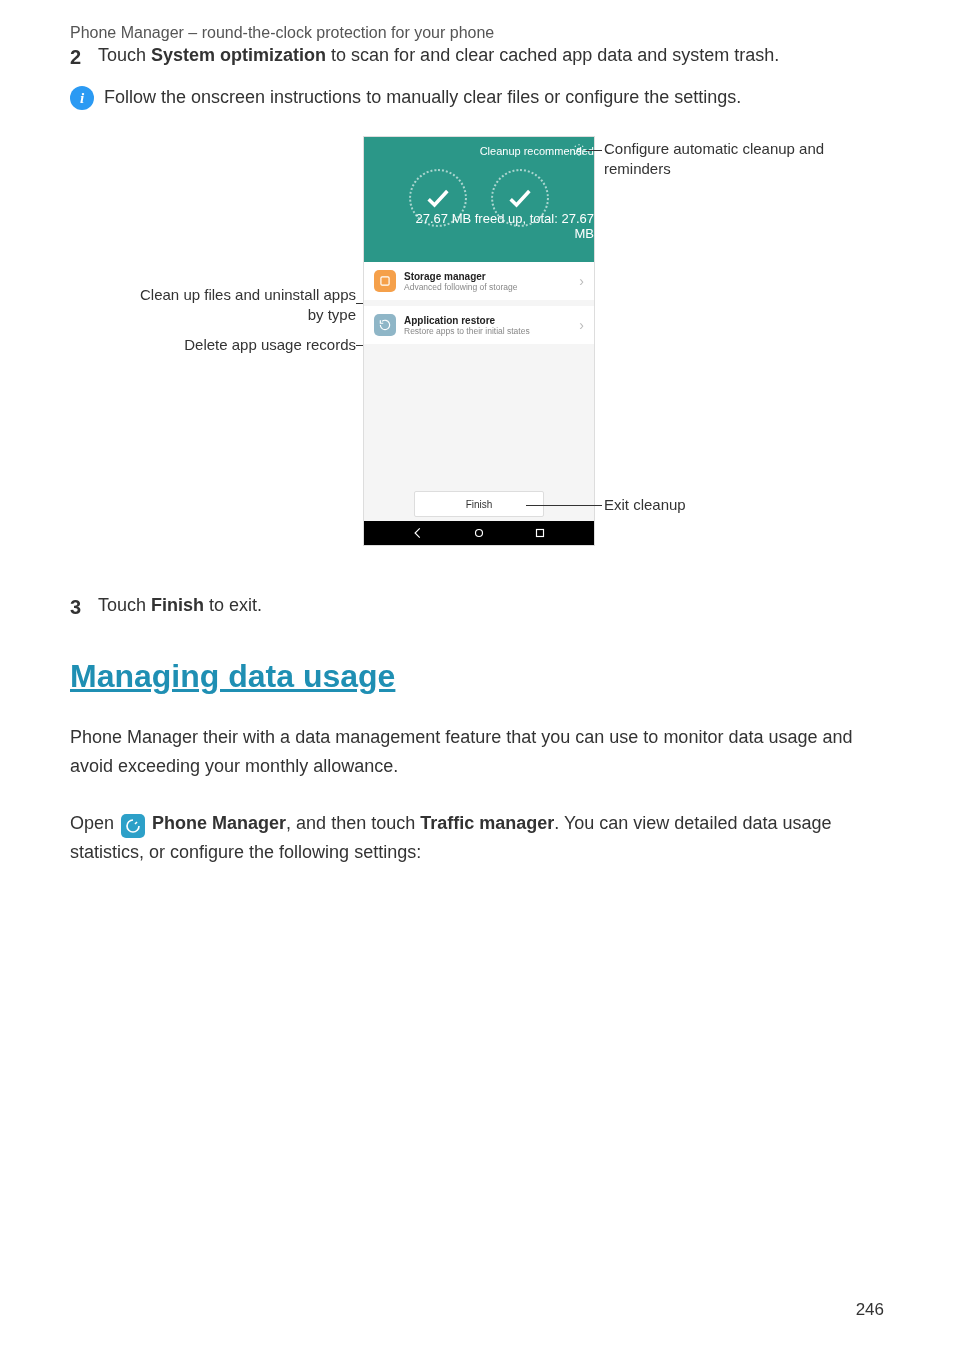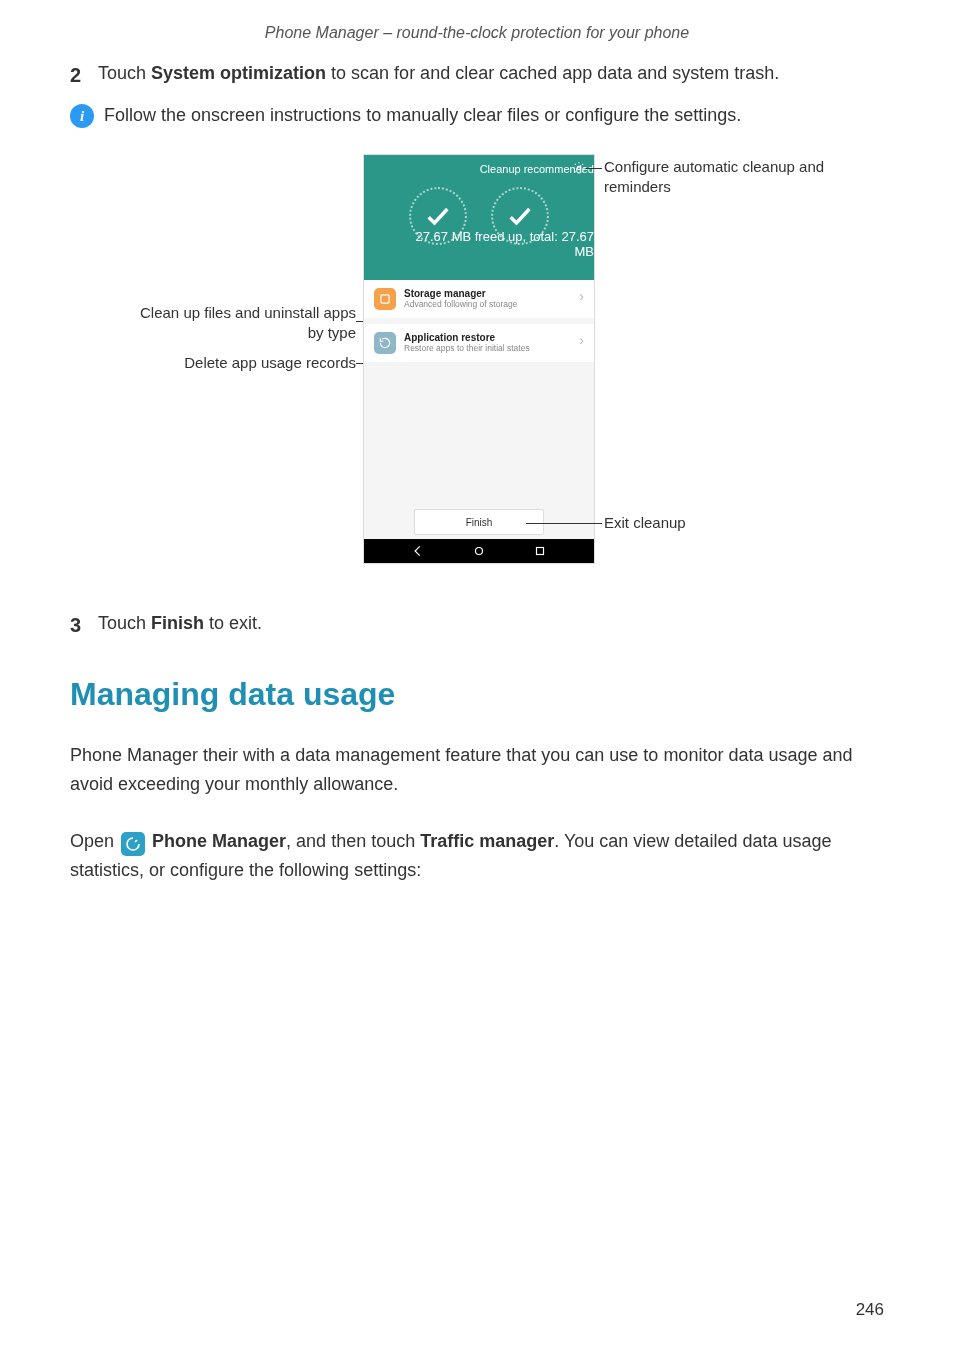--- a/index.html
+++ b/index.html
@@ -6,26 +6,24 @@
     body {
       width: 954px;
       height: 1352px;
       background: #fff;
       font-family: "Segoe UI", Arial, sans-serif;
       color: #333;
       position: relative;
       padding: 20px 70px 0 70px;
     }
     .header-line {
-      text-align: center;
+      text-align: left;
       font-size: 16px;
       color: #555;
-      margin-bottom: 18px;
       margin-top: 4px;
-      font-style: italic;
     }
     .step-line {
       display: flex;
       font-size: 18px;
       line-height: 1.5;
       color: #333;
       margin-bottom: 12px;
     }
     .step-num {
       font-weight: 700;
@@ -142,20 +140,21 @@
       font-size: 9.5px;
       padding: 8px 10px 4px 10px;
       color: #444;
       background: #f5f5f5;
     }
     .action-row {
       background: #fff;
       margin: 0 0 6px 0;
       padding: 8px 10px;
       display: flex;
+      align-items: center;
       position: relative;
     }
     .action-icon {
       width: 22px; height: 22px;
       border-radius: 5px;
       margin-right: 8px;
       display: flex;
       align-items: center;
       justify-content: center;
       flex-shrink: 0;
@@ -192,20 +191,21 @@
     }
     .nav-ico { width: 14px; height: 14px; }
 
     .step3 { margin-top: 30px; margin-bottom: 36px; }
 
     .section-heading {
       color: #1f8fb3;
       font-size: 32px;
       font-weight: 600;
       margin-bottom: 28px;
+      text-decoration: underline;
     }
     .para {
       font-size: 18px;
       line-height: 1.6;
       color: #333;
       margin-bottom: 28px;
     }
     .app-icon {
       display: inline-flex;
       width: 24px; height: 24px;

